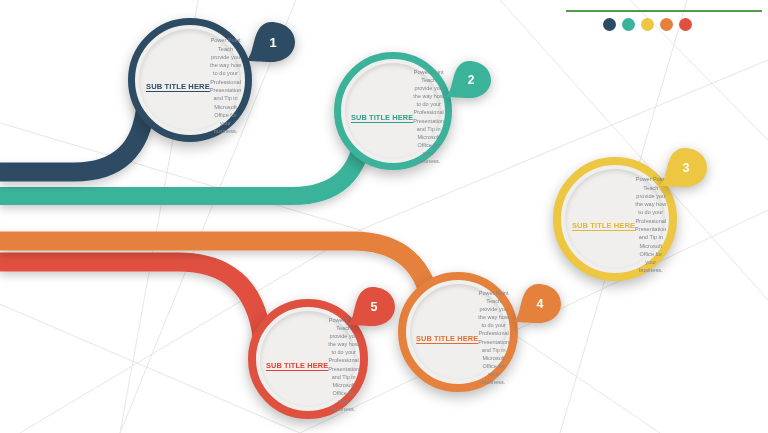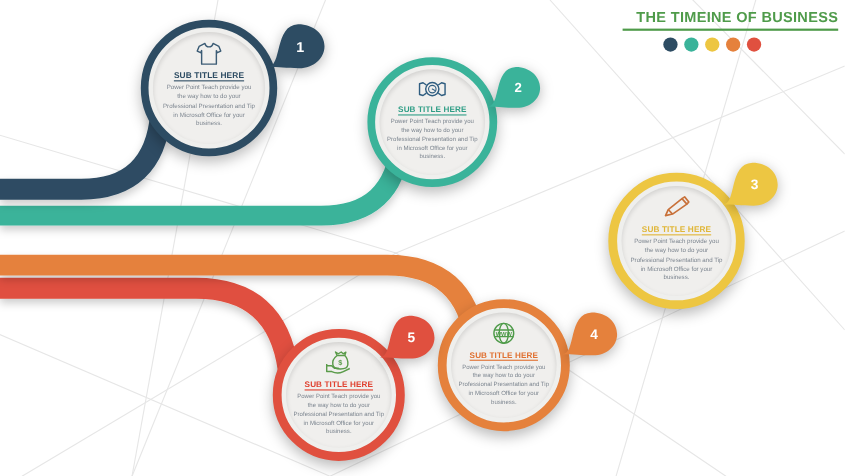--- a/index.html
+++ b/index.html
@@ -39,21 +39,21 @@
   .node .ring{
     position:absolute;left:0;top:0;border-radius:50%;
     box-sizing:border-box;
     box-shadow:0 5px 13px rgba(0,0,0,.27);
     background:#efefed;
   }
   .node .inner{
     position:absolute;border-radius:50%;
     background:#f0efed;
     box-shadow:inset 0 2px 5px rgba(0,0,0,.13);
-    display:flex;flex-direction:column;align-items:center;
+    display:flex;flex-direction:row;align-items:center;
     box-sizing:border-box;
   }
   .node .icon{display:block;margin:0 auto;}
   .node .sub-title{
     font-weight:bold;letter-spacing:.1px;
     text-decoration:underline;text-underline-offset:2px;
     white-space:nowrap;
   }
   .node .body{
     color:#7d8690;text-align:center;
@@ -112,21 +112,20 @@
     <g filter="url(#rshadow)">
       <path d="M0,196 L292,196 Q358,196 364,130 L364,100" stroke="#3ab39a" stroke-width="18" fill="none"></path>
     </g>
 
     <g filter="url(#rshadow)">
       <path d="M0,172 L74,172 Q140,172 146,104 L146,70" stroke="#2d4c63" stroke-width="19" fill="none"></path>
     </g>
   </svg>
 
   <div class="header">
-    <div class="header-title">THE TIMEINE OF BUSINESS</div>
     <div class="header-rule"></div>
     <div class="header-dots">
       <span class="hdot" style="background:#2d4c63"></span>
       <span class="hdot" style="background:#3ab39a"></span>
       <span class="hdot" style="background:#edc642"></span>
       <span class="hdot" style="background:#e5813c"></span>
       <span class="hdot" style="background:#e0503f"></span>
     </div>
   </div>
 

